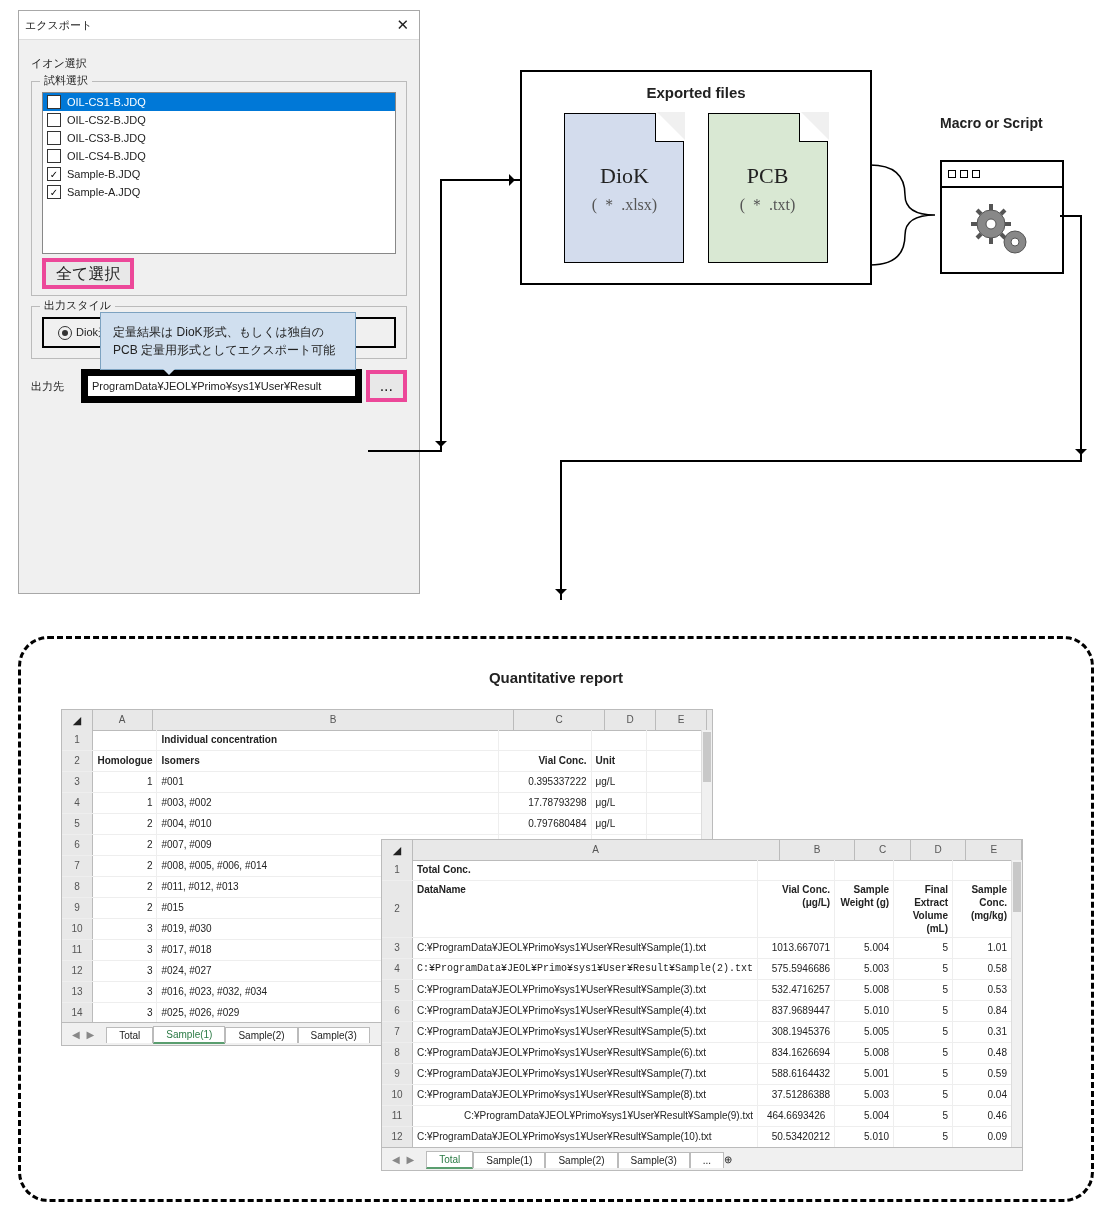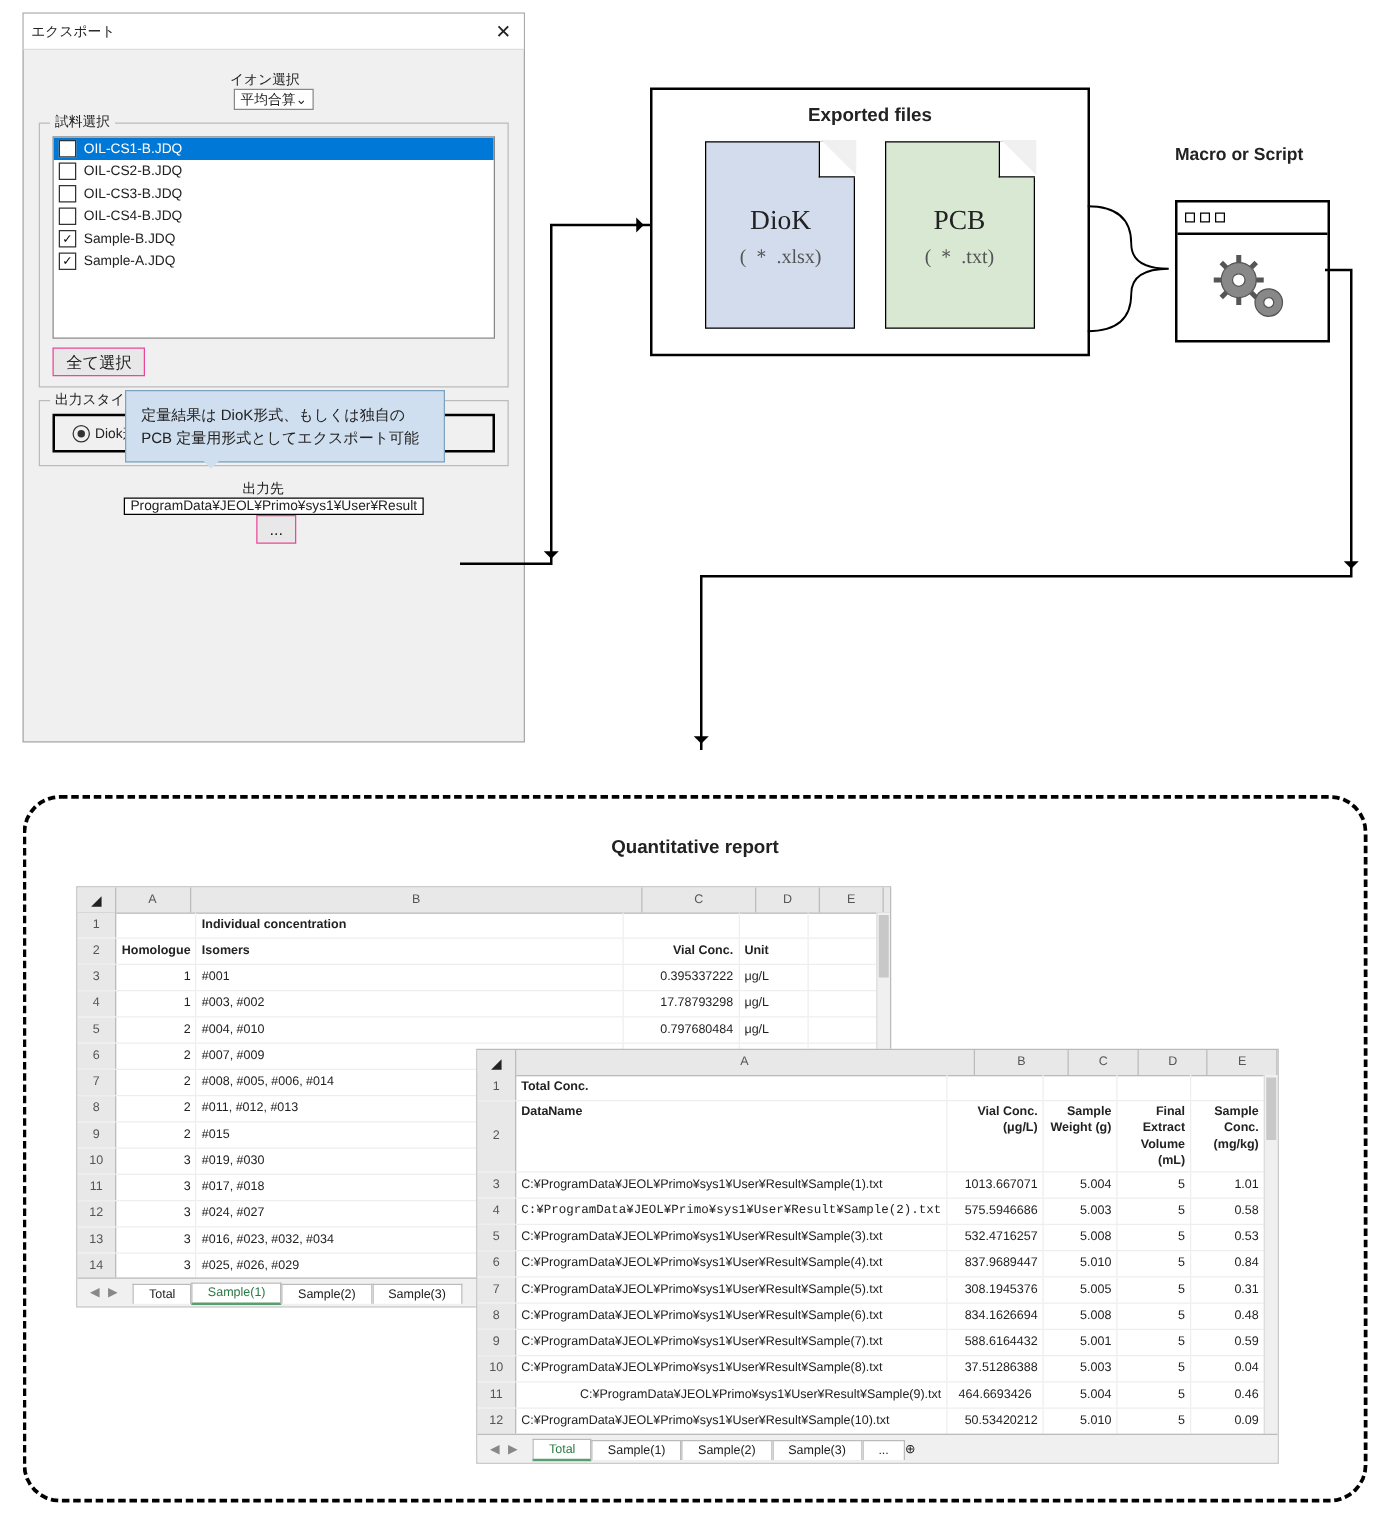--- a/index.html
+++ b/index.html
@@ -1,35 +1,35 @@
 <!DOCTYPE html>
 <html><head>
 <meta charset="utf-8">
 <style>
 body { margin:0; font-family: "Meiryo UI","Segoe UI",Arial,sans-serif; font-size:11px; color:#222; background:#fff; width:1110px; }
 .canvas { position:relative; width:1110px; height:1210px; }
 .win { position:absolute; border:1px solid #a8a8a8; background:#f0f0f0; }
 .title-bar { display:flex; align-items:center; justify-content:space-between; height:28px; padding:0 6px; background:#fff; border-bottom:1px solid #ddd; }
 .close-x { font-size:15px; padding:0 4px; }
 .body { padding:10px 12px; }
-.row { display:flex; align-items:center; margin:6px 0;flex-direction:column; }
+.row { display:flex; align-items:center; margin:6px 0; }
 .lbl { width:70px; }
 .sel { flex:1; border:1px solid #888; background:#fff; height:22px; padding:0 4px; display:flex; align-items:center; justify-content:space-between; }
 .fs { border:1px solid #bbb; margin:10px 0; padding:10px; position:relative; }
 .fs-leg { position:absolute; top:-9px; left:8px; background:#f0f0f0; padding:0 4px; }
 .list { border:1px solid #888; background:#fff; height:160px; overflow:hidden; }
 .li { display:flex; align-items:center; padding:2px 4px; }
 .li.sel-row { background:#0078d7; color:#fff; }
 .cb { width:12px; height:12px; border:1px solid #333; margin-right:6px; display:inline-flex; align-items:center; justify-content:center; font-size:10px; background:#fff; color:#000; }
-.btn { border:1px solid #ec4899; background:#e8e8e8; padding:3px 10px; font-size:13px; }
+.btn { border:4px solid #ec4899; background:#e8e8e8; padding:3px 10px; font-size:16px; }
 .radio-group { display:flex; gap:60px; padding:6px 14px; border:2px solid #000; }
 .radio { display:flex; align-items:center; gap:4px; }
 .rb { width:12px; height:12px; border:1px solid #333; border-radius:50%; display:inline-flex; align-items:center; justify-content:center; }
 .rb.on::after { content:""; width:6px; height:6px; background:#333; border-radius:50%; }
-.txt { border:1px solid #000000; background:#fff; height:20px; padding:0 4px; flex:1; display:flex; align-items:center; overflow:hidden; white-space:nowrap; }
+.txt { border:7px solid #000000; background:#fff; height:20px; padding:0 4px; flex:1; display:flex; align-items:center; overflow:hidden; white-space:nowrap; }
 .tooltip { position:absolute; background:#d0dfef; border:1px solid #7da2c0; padding:10px 12px; width:230px; font-size:12px; line-height:1.5; }
 .tooltip::after { content:""; position:absolute; bottom:-14px; left:60px; border:8px solid transparent; border-top-color:#d0dfef; }
 .box-title { text-align:center; font-size:15px; font-weight:bold; margin-bottom:12px; }
 .exp-box { position:absolute; border:2px solid #000; padding:12px 24px 20px; }
 .file-icon { width:120px; height:150px; display:inline-block; position:relative; margin:0 10px; vertical-align:top; }
 .file-page { position:absolute; inset:0; border:1.5px solid #000; }
 .file-fold { position:absolute; top:0; right:0; width:28px; height:28px; background:#fff; border-left:1.5px solid #000; border-bottom:1.5px solid #000; }
 .file-fold::after{content:"";position:absolute;top:-1px;right:-1px;width:0;height:0;border-top:28px solid #f0f0f0;border-left:28px solid transparent;}
 .file-txt { position:absolute; top:50px; left:0; right:0; text-align:center; font-family:serif; font-size:22px; }
 .file-sub { position:absolute; top:82px; left:0; right:0; text-align:center; font-family:serif; font-size:16px; color:#555; }
@@ -64,24 +64,20 @@
 <div class="canvas">
 
   <div class="win" style="left:18px; top:10px; width:400px; height:582px;">
     <div class="title-bar">
       <span>エクスポート</span>
       <span class="close-x">✕</span>
     </div>
     <div class="body">
       <div class="row">
         <span class="lbl">イオン選択</span>
-        <div class="sel">
-          <span>平均合算</span>
-          <span>⌄</span>
-        </div>
       </div>
       <div class="fs">
         <span class="fs-leg">試料選択</span>
         <div class="list" id="sample-list">
             <div class="li sel-row">
               <span class="cb"></span>
               <span>OIL-CS1-B.JDQ</span>
             </div>
             <div class="li">
               <span class="cb"></span>

